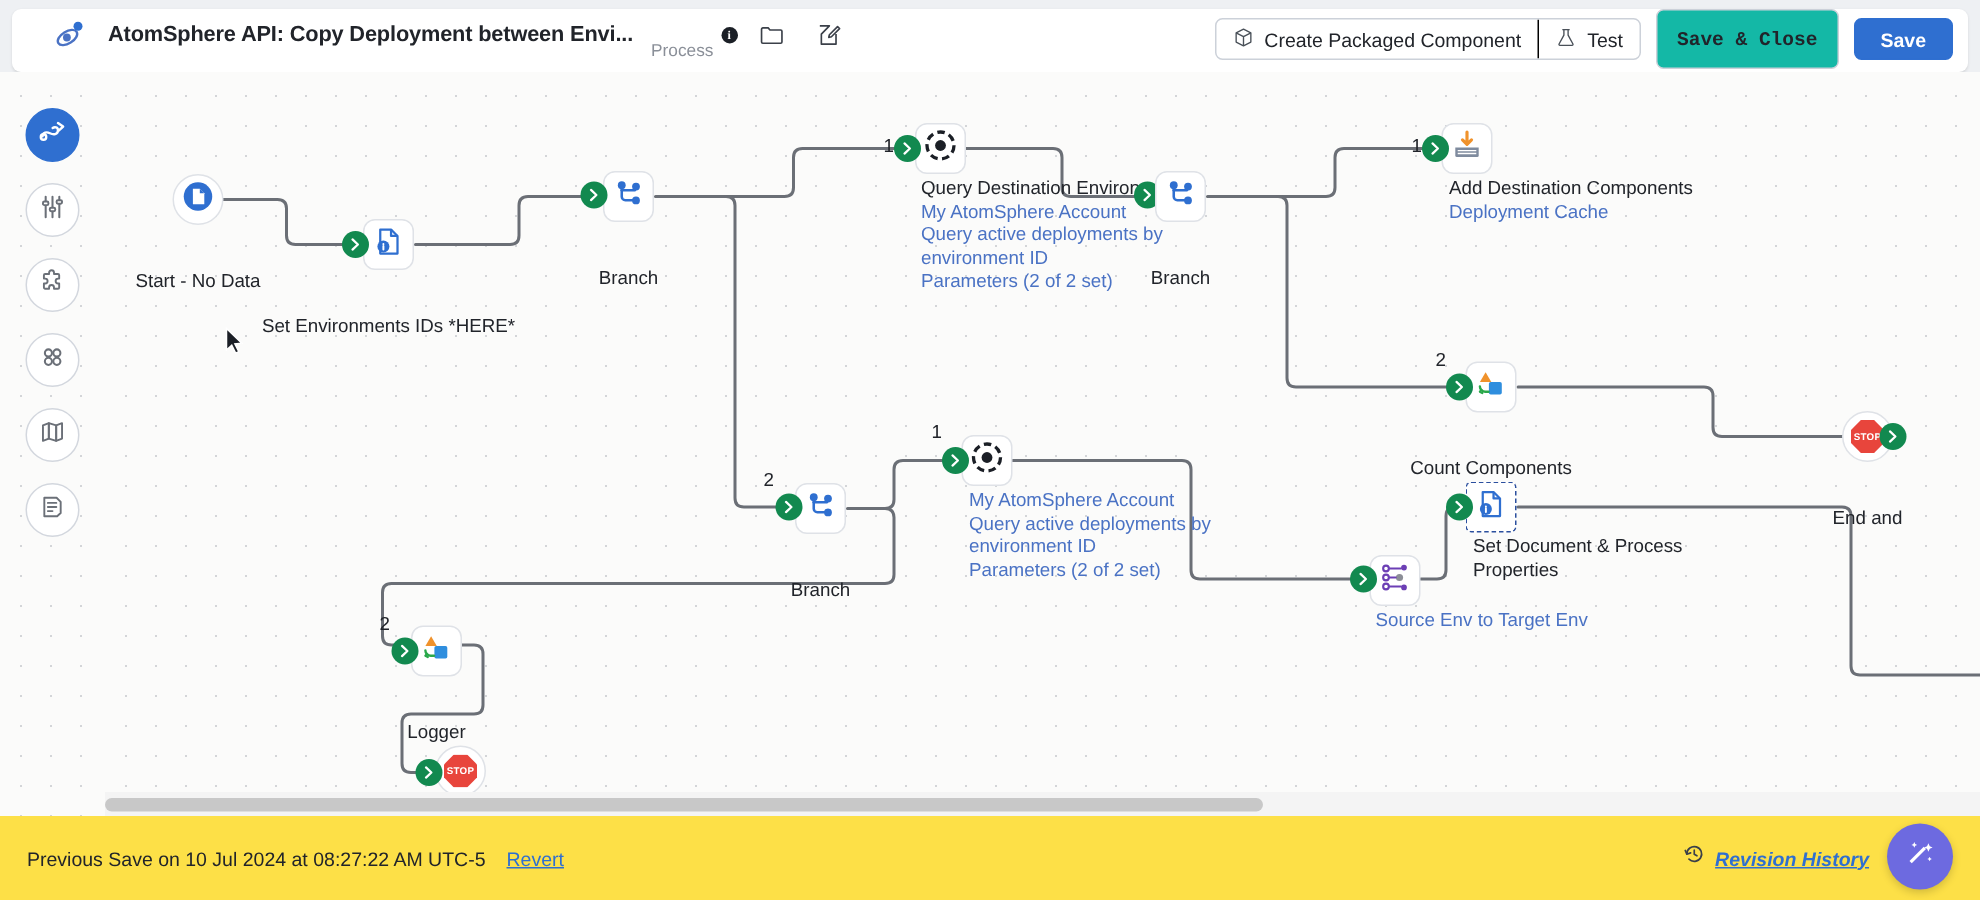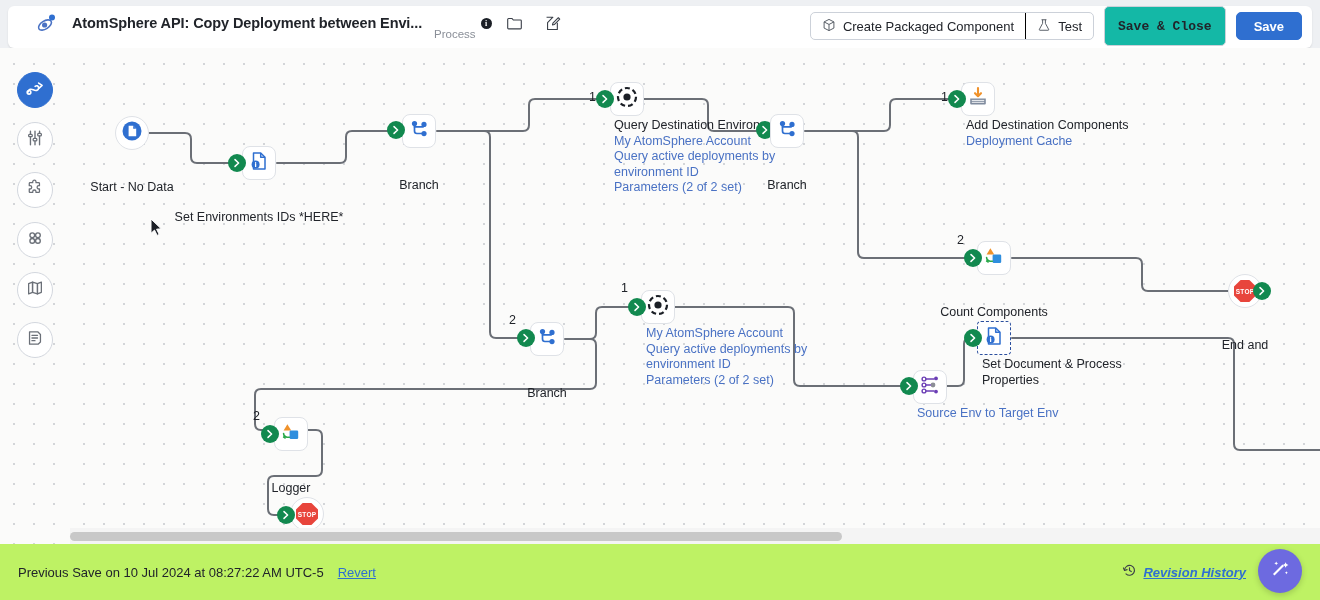--- a/index.html
+++ b/index.html
@@ -155,21 +155,21 @@
     position: absolute; left: 70px; bottom: 56px; width: 1250px; height: 16px;
     background: #f4f4f4; z-index: 5; display: flex; align-items: center;
   }
   .hscroll-thumb {
     height: 9px; width: 772px; margin-left: 0px; background: #c8c8c8; border-radius: 5px;
   }
 
   
   .footer {
     position: absolute; left: 0; bottom: 0; width: 1320px; height: 56px;
-    background: #bef264;
+    background: #fde047;
     display: flex; align-items: center; padding: 0 18px;
     z-index: 7;
   }
   .footer-left { display: flex; align-items: center; gap: 14px; flex: 1 1 auto; }
   .foot-text { font-size: 13px; color: #21242a; }
   .foot-link {
     font-size: 13px; color: #2f6fd0; text-decoration: underline; cursor: pointer; font-weight: normal;
   }
   .footer-right { display: flex; align-items: center; gap: 12px; flex: none; }
   .rev-wrap { display: flex; align-items: center; gap: 6px; cursor: pointer; font-style: italic; }

